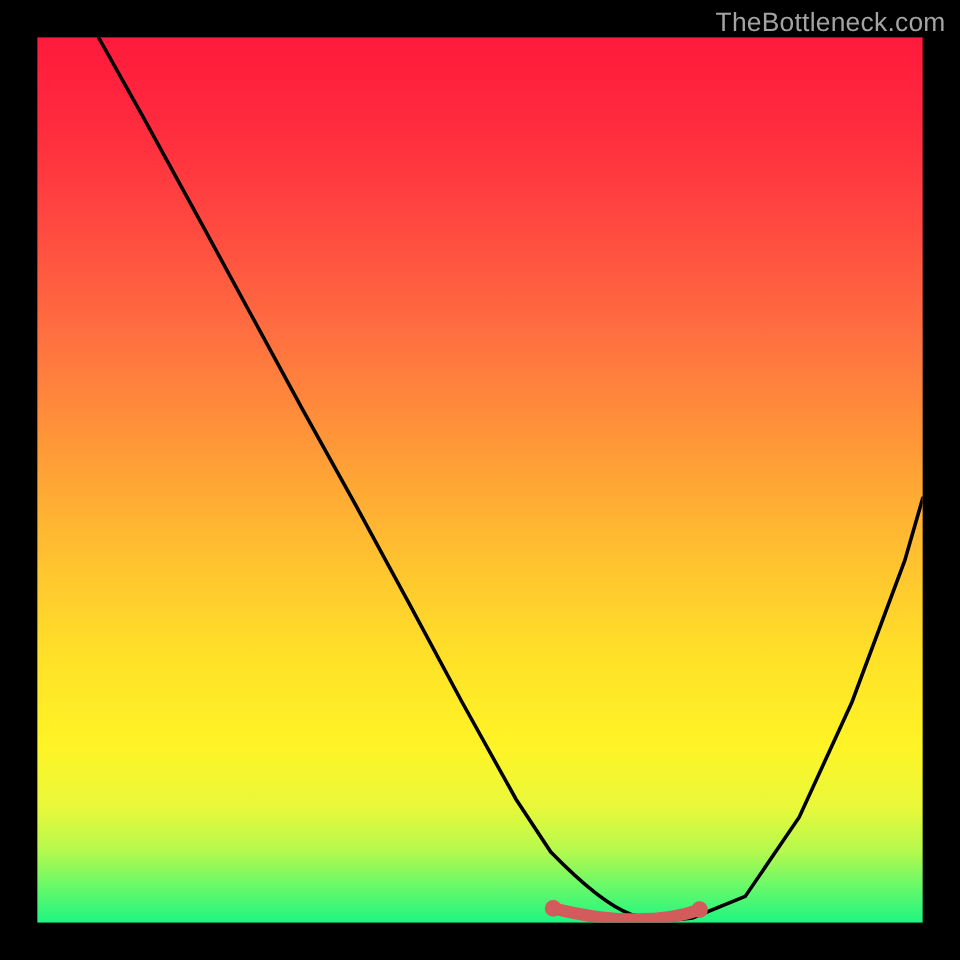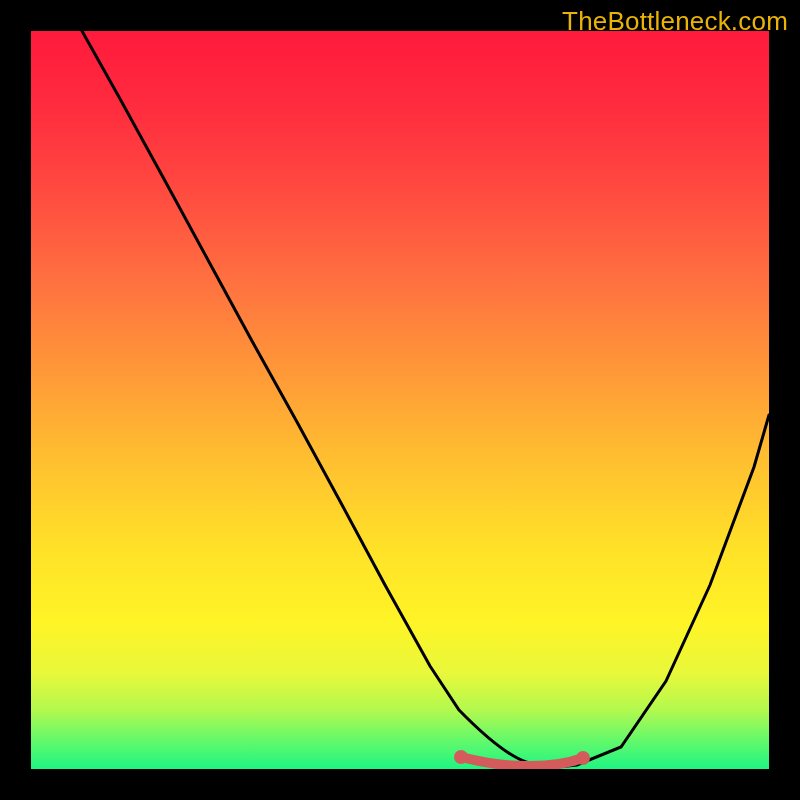--- a/index.html
+++ b/index.html
@@ -8,23 +8,23 @@
     position: relative;
     width: 800px;
     height: 800px;
     background: #000;
   }
   .watermark {
     position: absolute;
     top: 6px;
     right: 12px;
     font-family: Arial, Helvetica, sans-serif;
-    font-size: 26px;
+    font-size: 22px;
     font-weight: 500;
-    color: #eab308;
+    color: #a3a3a3;
     letter-spacing: 0.2px;
     margin-left: 29px;
   }
   .plot-area {
     position: absolute;
     left: 31px;
     top: 31px;
     width: 738px;
     height: 738px;
     overflow: hidden;

